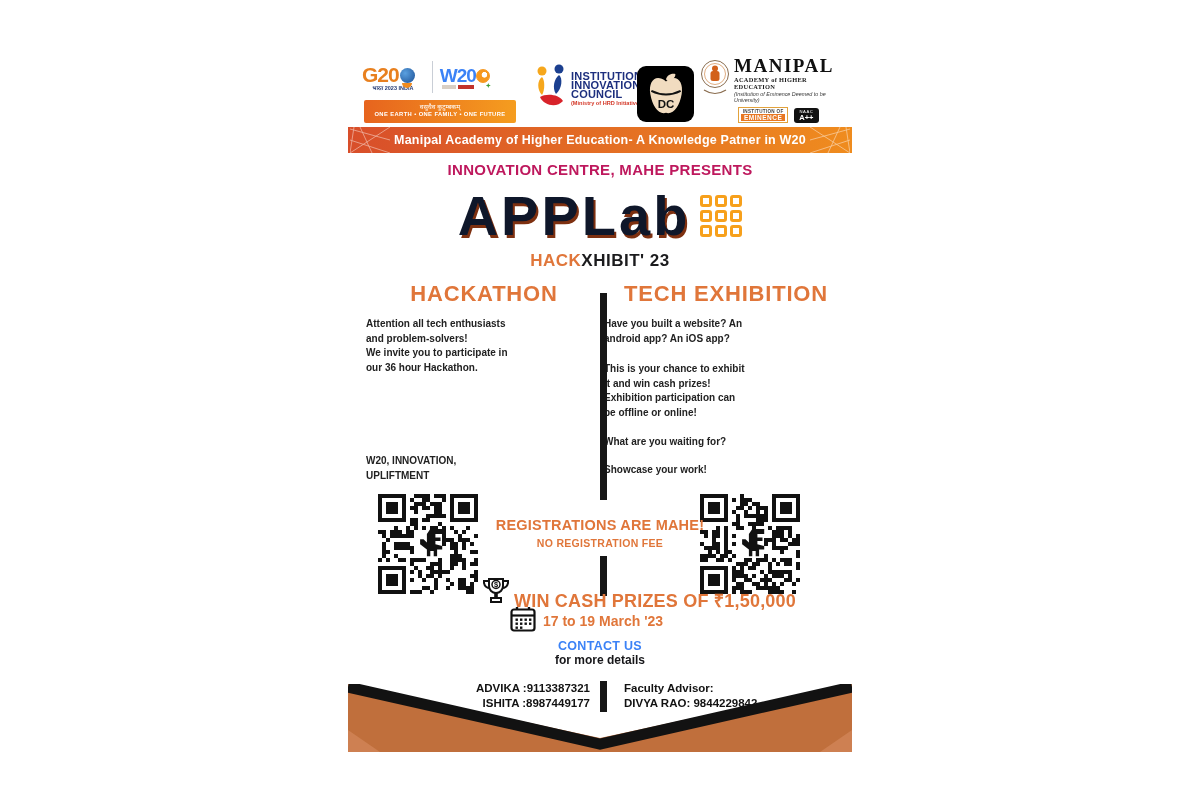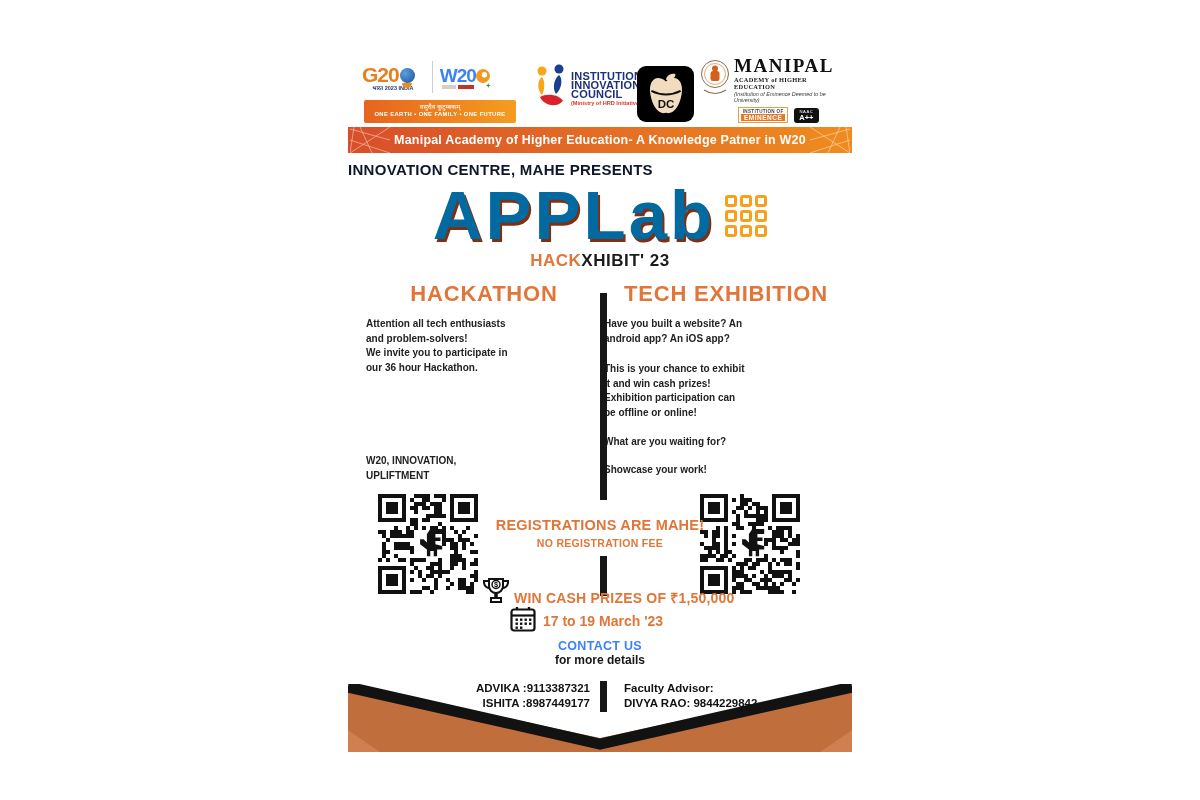--- a/index.html
+++ b/index.html
@@ -54,25 +54,25 @@
 
   
   .banner { left:0; top:127px; width:504px; height:26px;
             background:linear-gradient(90deg,#d84e2a,#ef8c1e);
             display:flex; align-items:center; justify-content:center;
             color:#fff; font-size:12.5px; font-weight:700; letter-spacing:.2px;}
   .web { position:absolute; top:0; opacity:.55;}
   .web-l { left:2px; } .web-r { right:2px; transform:scaleX(-1);}
 
   
-  .presents { left:0; top:161px; width:504px; font-size:15px;
-              font-weight:700; color:#0f172a; letter-spacing:.3px;}
+  .presents { left:0; top:161px; width:504px; text-align:center; font-size:15px;
+              font-weight:700; color:#be185d; letter-spacing:.3px;}
   .applab-row { left:0; top:186px; width:504px; display:flex; align-items:center;
                 justify-content:center; gap:10px; height:60px;}
-  .applab-text { font-size:69px; font-weight:700; letter-spacing:3px; color:#0369a1;
+  .applab-text { font-size:56px; font-weight:700; letter-spacing:3px; color:#0f172a;
                  text-shadow:2px 3px 0 #7e3010; line-height:56px;}
   .grid-icon { display:grid; grid-template-columns:repeat(3,12px); gap:3px; }
   .grid-icon i { display:block; height:12px; border:3px solid #f7a01b; border-radius:3px; background:#fff;}
   .hackxhibit { left:0; top:251px; width:504px; text-align:center; font-size:17px;
                 font-weight:700; color:#1b1b1d; letter-spacing:.5px;}
   .hx-orange { color:#e0763a; }
 
   
   .col-h { font-size:22px; font-weight:700; color:#e0763a; letter-spacing:.8px; text-align:center;}
   .lh { left:18px; top:281px; width:236px; }
@@ -94,21 +94,21 @@
   
   .qr { width:100px; height:100px; top:494px; }
   .qr-left { left:30px; } .qr-right { left:352px; }
   .reg-title { left:127px; top:517px; width:250px; text-align:center; font-size:14.5px;
                font-weight:700; color:#e0763a; letter-spacing:.2px;}
   .reg-sub { left:127px; top:537px; width:250px; text-align:center; font-size:10.5px;
              font-weight:700; color:#e0763a; letter-spacing:.3px;}
 
   
   .trophy { left:133px; top:577px; }
-  .cash-line { left:166px; top:588px; font-size:14px; font-weight:700; color:#e0763a; letter-spacing:.2px;}
+  .cash-line { left:166px; top:588px; font-size:18px; font-weight:700; color:#e0763a; letter-spacing:.2px;}
   .calendar { left:162px; top:606px; }
   .date-line { left:195px; top:613px; font-size:14px; font-weight:700; color:#e0763a;}
 
   .contact-h { left:0; top:639px; width:504px; text-align:center; font-size:12.5px; font-weight:700; color:#3b82f6; letter-spacing:.3px;}
   .contact-s { left:0; top:653px; width:504px; text-align:center; font-size:12px; font-weight:700; color:#17171a;}
 
   .contacts-left { left:96px; top:681px; width:146px; text-align:right; font-size:11.5px;
                    line-height:14.5px; font-weight:700; color:#121212; white-space:pre-line; z-index:3;}
   .contacts-right { left:276px; top:681px; width:170px; text-align:left; font-size:11.5px;
                     line-height:14.5px; font-weight:700; color:#121212; white-space:pre-line; z-index:3;}

